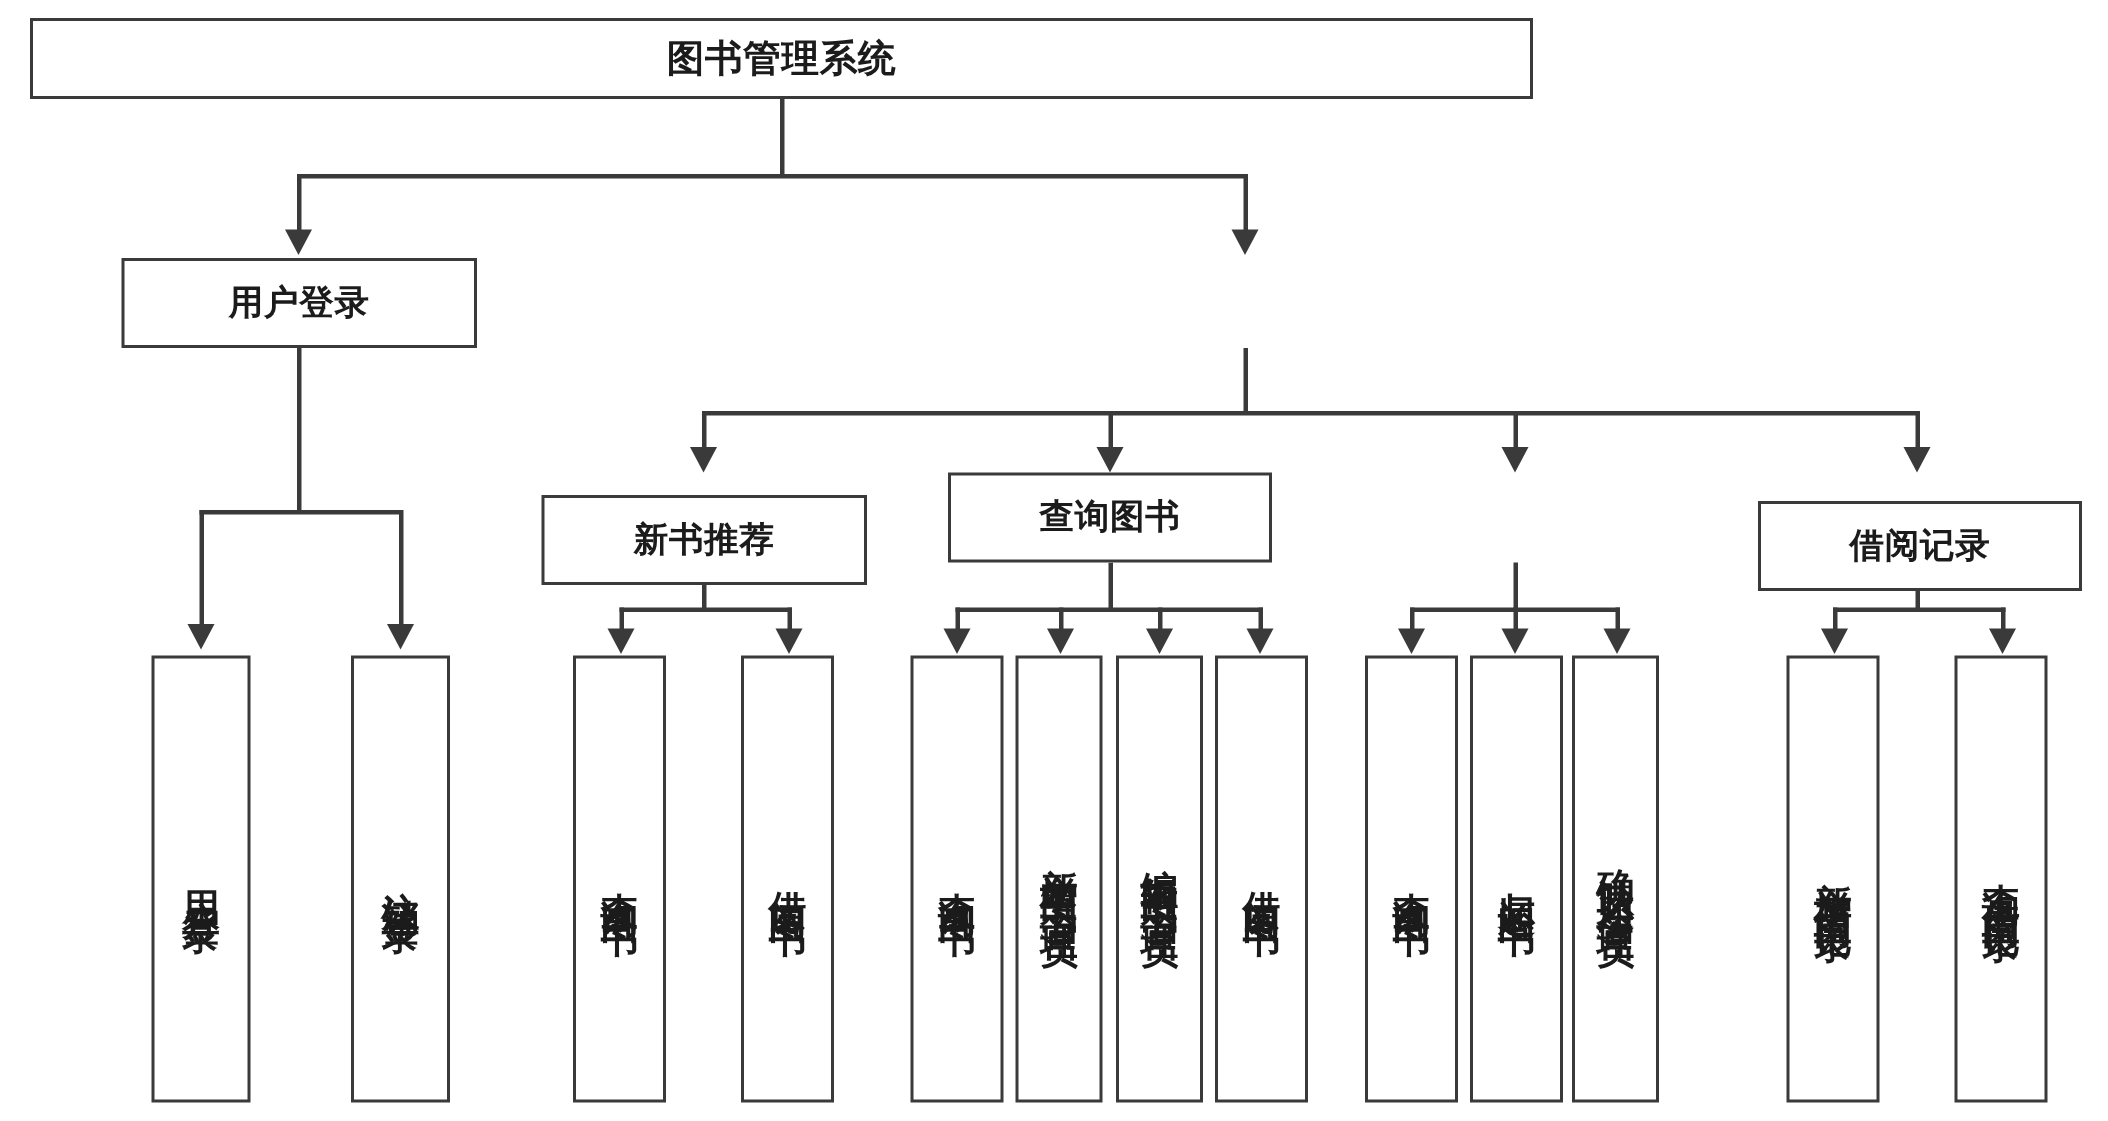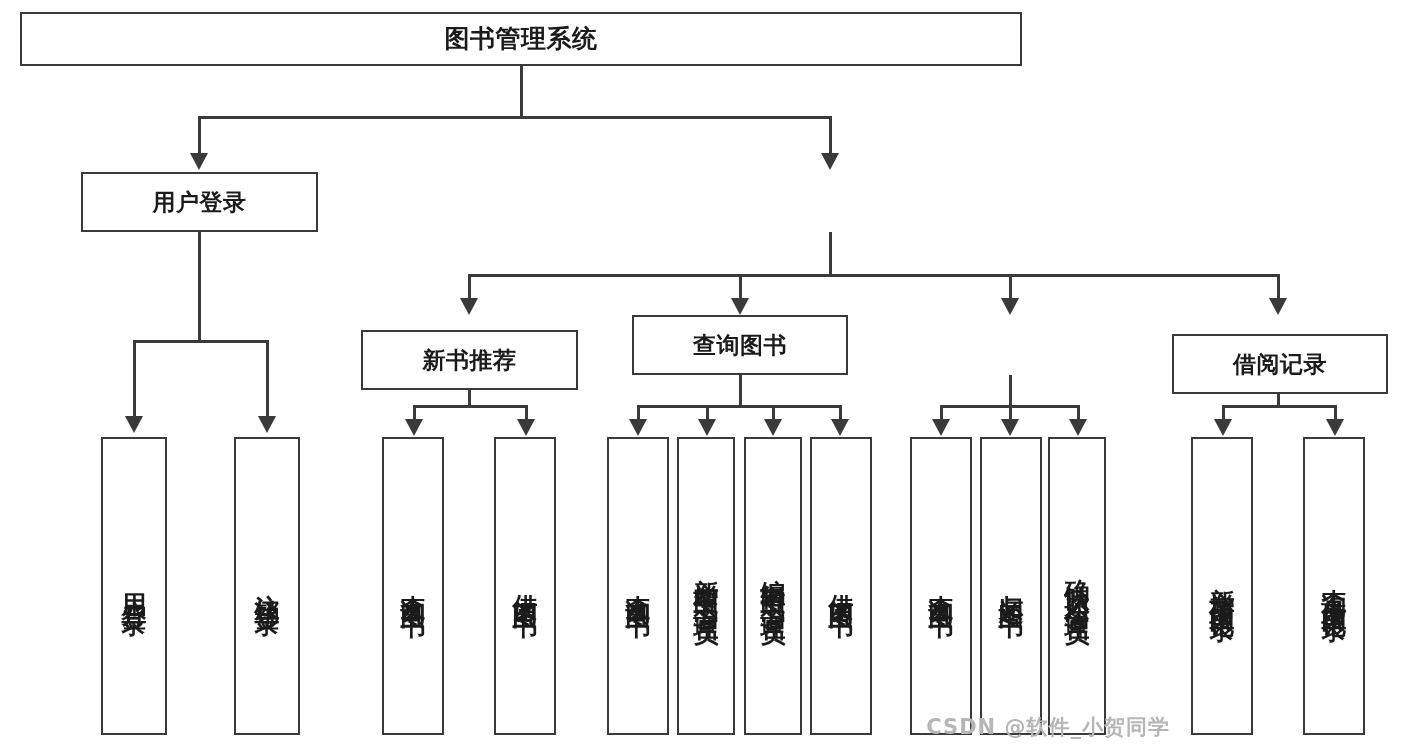--- a/index.html
+++ b/index.html
@@ -202,15 +202,14 @@
     <span class="lbl">确认归还（管理员）</span>
   </div>
 
   <div class="node leaf" style="left:1191px;top:437px;width:62px;height:298px;">
     <span class="lbl">新增借阅记录</span>
   </div>
   <div class="node leaf" style="left:1303px;top:437px;width:62px;height:298px;">
     <span class="lbl">查询借阅记录</span>
   </div>
 
-  <div id="watermark">CSDN @软件_小贺同学</div>
 
 </div>
 
 </body></html>

